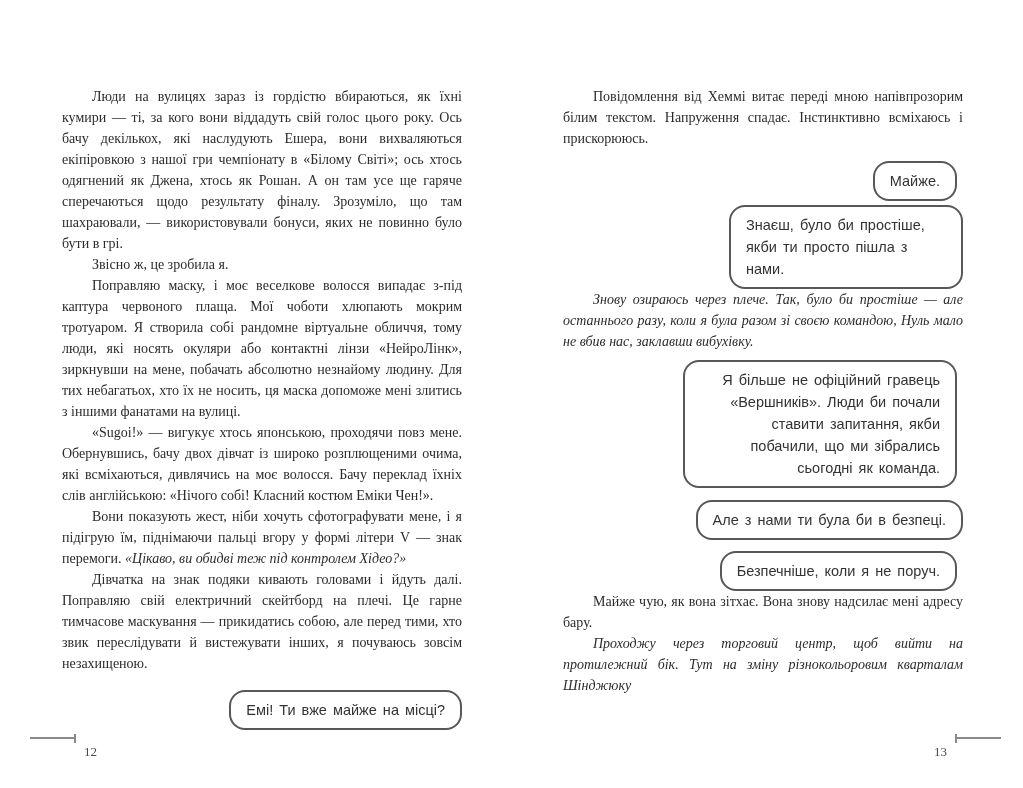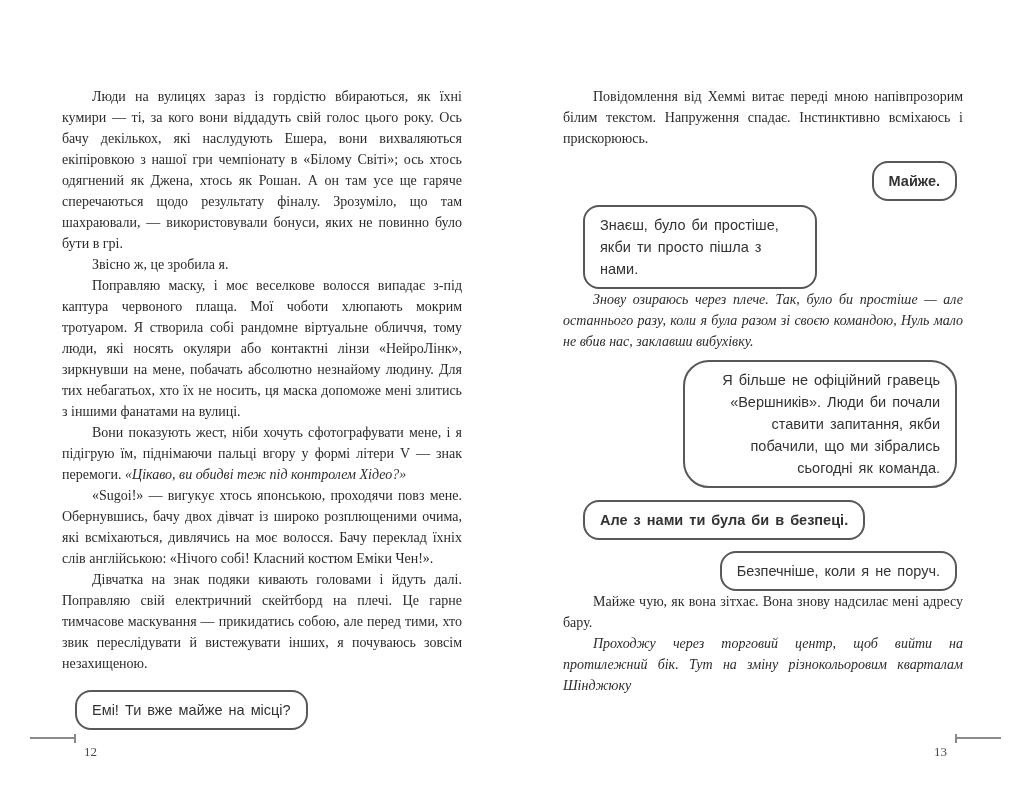--- a/index.html
+++ b/index.html
@@ -26,47 +26,47 @@
     margin: 0;
     font-size: 14px;
     line-height: 21px;
     text-align: justify;
     text-indent: 30px;
     color: #2b2b2b;
   }
   .italic { font-style: italic; }
 
   .bubble-row { display: flex; }
-  .bubble-row.left  { justify-content: flex-start; }
+  .bubble-row.left  { justify-content: flex-end; }
   .bubble-row.right { justify-content: flex-end; padding-right: 6px; }
   .pl13 { padding-left: 13px; }
   .pl20 { padding-left: 20px; }
 
   .bubble {
     display: inline-block;
     border: 2px solid #57585a;
     border-radius: 16px;
     background: #ffffff;
     padding: 7px 15px;
     font-family: "Liberation Sans", "DejaVu Sans", sans-serif;
     font-size: 14.5px;
     line-height: 22px;
     color: #333333;
     word-spacing: 2px;
     box-sizing: border-box;
   }
   .bubble.text-right { text-align: right; }
-  .bubble.w272 { width: 274px; border-radius: 26px; }
+  .bubble.w272 { width: 274px; }
   .bubble.w230 { max-width: 234px; }
 
   .mt4  { margin-top: 4px; }
   .mt8  { margin-top: 8px; }
   .mt10 { margin-top: 10px; }
   .mt11 { margin-top: 11px; }
-  .mt12 { margin-top: 12px; font-weight: bold; }
+  .mt12 { margin-top: 12px; }
   .mt16 { margin-top: 16px; }
   .mt18 { margin-top: 18px; }
   .mt22 { margin-top: 22px; font-style: italic; }
 
   .footer {
     position: absolute;
     top: 732px;
     display: flex;
     align-items: center;
     height: 12px;
@@ -84,22 +84,22 @@
     margin-top: 28px;
   }
 </style>
 </head>
 <body>
 
 <div class="page page-left">
   <p class="para">Люди на вулицях зараз із гордістю вбираються, як їхні кумири — ті, за кого вони віддадуть свій голос цього року. Ось бачу декількох, які наслудують Ешера, вони вихваляються екіпіровкою з нашої гри чемпіонату в «Білому Світі»; ось хтось одягнений як Джена, хтось як Рошан. А он там усе ще гаряче сперечаються щодо результату фіналу. Зрозуміло, що там шахраювали, — використовували бонуси, яких не повинно було бути в грі.</p>
   <p class="para">Звісно ж, це зробила я.</p>
   <p class="para">Поправляю маску, і моє веселкове волосся випадає з-під каптура червоного плаща. Мої чоботи хлюпають мокрим тротуаром. Я створила собі рандомне віртуальне обличчя, тому люди, які носять окуляри або контактні лінзи «НейроЛінк», зиркнувши на мене, побачать абсолютно незнайому людину. Для тих небагатьох, хто їх не носить, ця маска допоможе мені злитись з іншими фанатами на вулиці.</p>
+  <p class="para">«Sugoi!» — вигукує хтось японською, проходячи повз мене. Обернувшись, бачу двох дівчат із широко розплющеними очима, які всміхаються, дивлячись на моє волосся. Бачу переклад їхніх слів англійською: «Нічого собі! Класний костюм Еміки Чен!».</p>
   <p class="para"><span>Вони показують жест, ніби хочуть сфотографувати мене, і я підігрую їм, піднімаючи пальці вгору у формі літери V — знак перемоги. </span><span class="italic">«Цікаво, ви обидві теж під контролем Хідео?»</span></p>
-  <p class="para">«Sugoi!» — вигукує хтось японською, проходячи повз мене. Обернувшись, бачу двох дівчат із широко розплющеними очима, які всміхаються, дивлячись на моє волосся. Бачу переклад їхніх слів англійською: «Нічого собі! Класний костюм Еміки Чен!».</p>
   <p class="para">Дівчатка на знак подяки кивають головами і йдуть далі. Поправляю свій електричний скейтборд на плечі. Це гарне тимчасове маскування — прикидатись собою, але перед тими, хто звик переслідувати й вистежувати інших, я почуваюсь зовсім незахищеною.</p>
   <div class="bubble-row left pl13 mt16">
     <div class="bubble">Емі! Ти вже майже на місці?</div>
   </div>
 </div>
 
 <div class="page page-right">
   <p class="para">Повідомлення від Хеммі витає переді мною напівпрозорим білим текстом. Напруження спадає. Інстинктивно всміхаюсь і прискорююсь.</p>
   <div class="bubble-row right mt12">
     <div class="bubble">Майже.</div>

